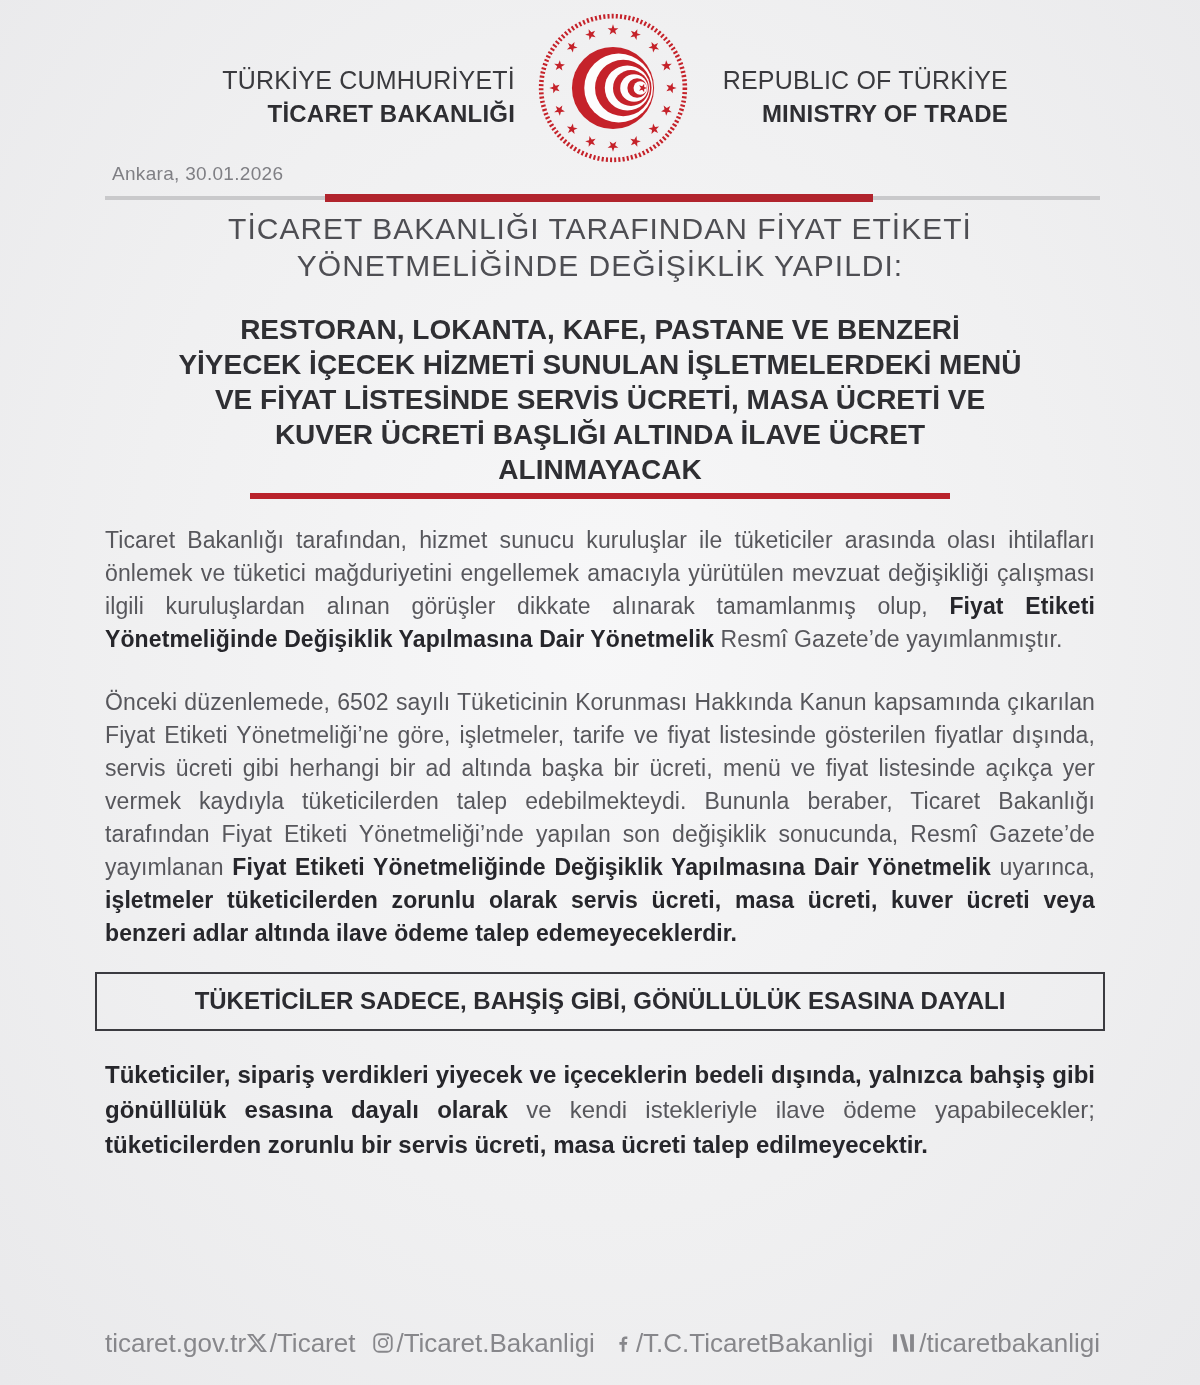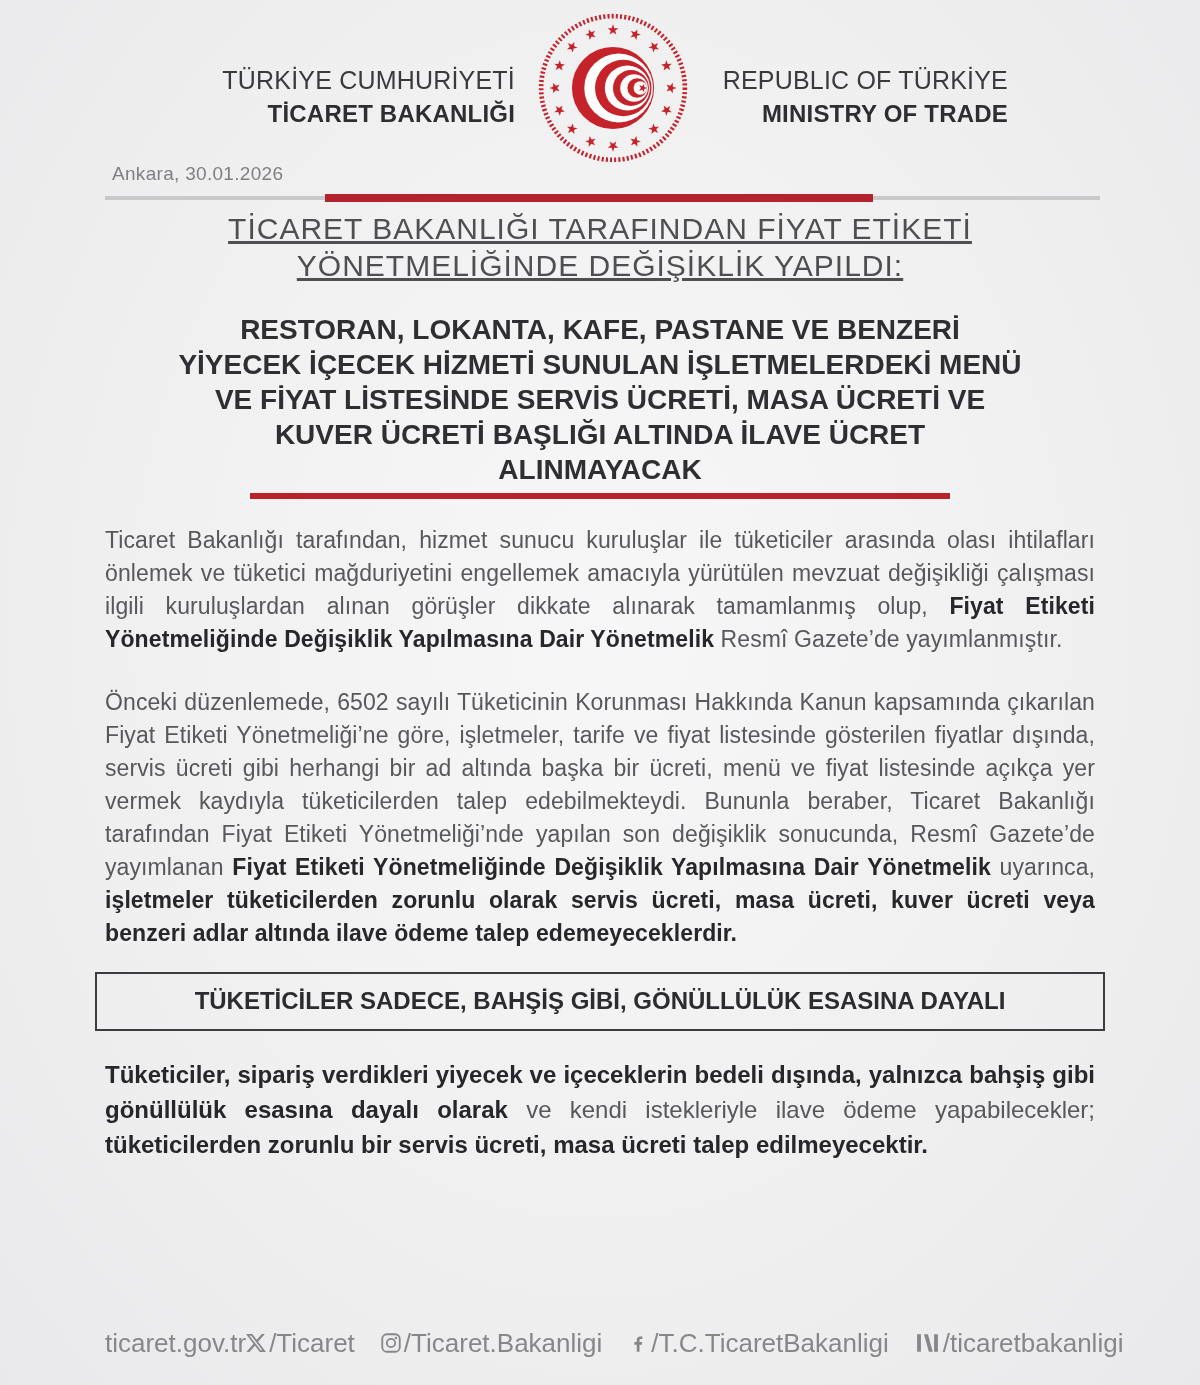--- a/index.html
+++ b/index.html
@@ -15,42 +15,42 @@
   .org-right { left:703px; width:305px; }
   .org-line1 { font-size:25px; color:#3a3a3e; letter-spacing:.2px; line-height:33px; }
   .org-line2 { font-size:24px; font-weight:bold; color:#2e2e32; letter-spacing:.2px; line-height:33px; }
   .logo { position:absolute; left:536px; top:11px; width:154px; height:154px; }
   .dateline { position:absolute; left:105px; top:163px; font-size:19px; color:#7f7f84; letter-spacing:.3px;margin-left:7px; }
   .bar { position:absolute; left:105px; top:194px; width:995px; height:8px; }
   .bar .gray { position:absolute; left:0; top:2px; width:100%; height:4px; background:#c9c9cb; }
   .bar .red  { position:absolute; left:220px; top:0; width:548px; height:8px; background:#b1242d; }
   
   .press-title { position:absolute; left:95px; top:210px; width:1010px; text-align:center;
-    font-size:30px; line-height:37px; letter-spacing:1px; color:#4e4e53;text-decoration:underline; }
+    font-size:30px; line-height:37px; letter-spacing:1px; color:#4e4e53; }
   .press-title div { white-space:nowrap; }
   .press-headline { position:absolute; left:95px; top:312px; width:1010px; text-align:center;
     font-size:28px; font-weight:bold; line-height:35px; color:#2f2f33; }
   .press-headline div { white-space:nowrap; }
   .headline-underline { position:absolute; left:250px; top:493px; width:700px; height:6px; background:#b9222b; }
   
   .column { position:absolute; left:95px; top:524px; width:1010px; }
   .para { margin:0 10px; font-size:23px; line-height:33px; color:#57575c;
     text-align:justify; letter-spacing:.1px; }
   .para + .para { margin-top:30px; }
   .para .b { font-weight:bold; color:#26262b; }
   .callout { margin:22px 0 26px 0; border:2px solid #3b3b40; padding:11px 20px 13px 20px;
     text-align:center; font-size:24px; font-weight:bold; line-height:31px; color:#2b2b30; }
   .callout div { white-space:nowrap; }
   .closing { margin:0 10px; font-size:24px; line-height:35px; color:#57575c; text-align:justify; }
   .closing .b { font-weight:bold; color:#26262b;margin-top:38px; }
   
   .footer { position:absolute; left:105px; top:1328px; width:995px; height:30px;
     display:flex; justify-content:space-between; align-items:center;
     font-size:26px; color:#87878b; }
-  .social { display:flex; align-items:center; gap:26px;justify-content:space-between; }
+  .social { display:flex; align-items:center; gap:18px;justify-content:space-between; }
   .social-item { display:flex; align-items:center; gap:3px; }
   .s-icon { width:20px; height:20px; color:#87878b; display:block; }
   .s-icon.wide { width:25px; }
 </style>
 </head>
 <body>
 
 <div class="page">
 
   <div class="org-block org-left">

